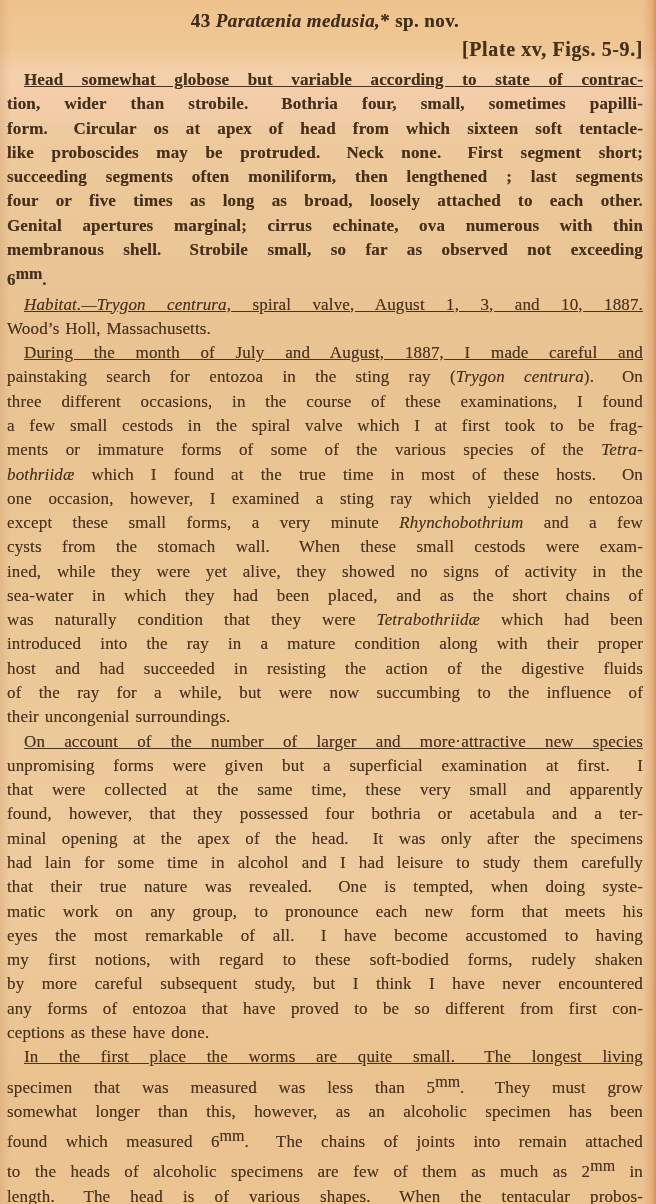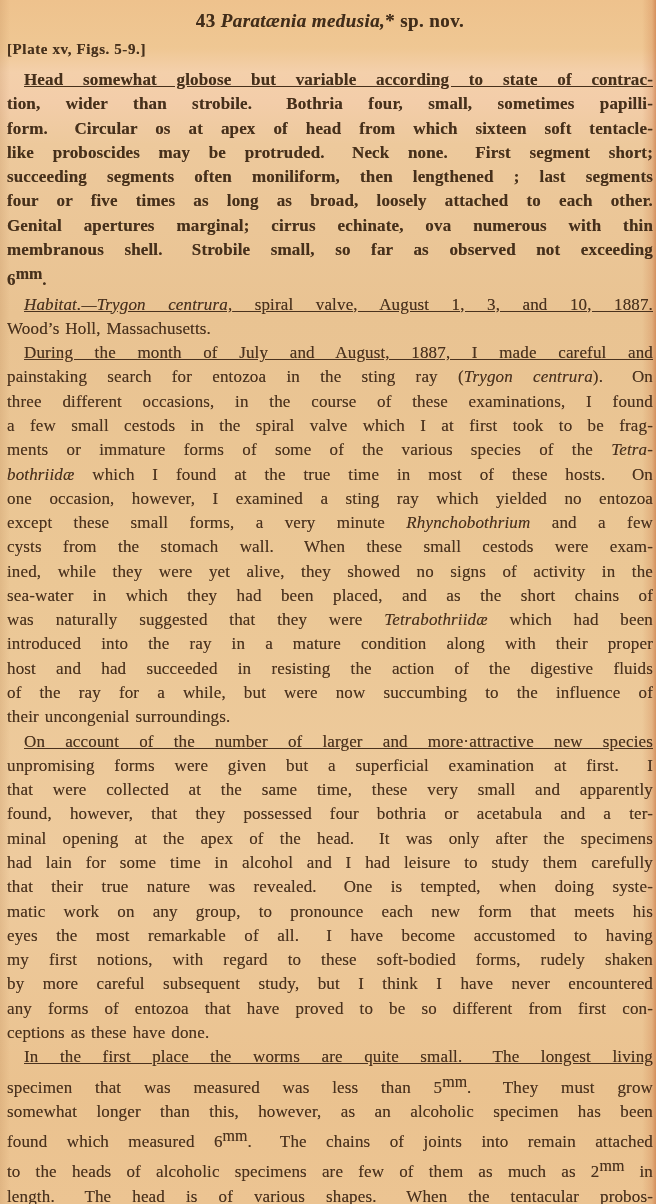--- a/index.html
+++ b/index.html
@@ -6,21 +6,21 @@
     margin: 0;
     padding: 0;
     background: #d8b182;
   }
   .page {
     position: relative;
     width: 656px;
     height: 1204px;
     overflow: hidden;
     box-sizing: border-box;
-    padding: 5px 3px 0 7px;
+    padding: 5px 13px 0 7px;
     font-family: "Liberation Serif", "DejaVu Serif", serif;
     color: #4a321e;
     background:
       linear-gradient(to left, rgba(193,100,48,0.55) 0px, rgba(193,100,48,0.22) 4px, rgba(193,100,48,0) 14px),
       linear-gradient(to right, rgba(166,108,58,0.16) 0px, rgba(166,108,58,0) 10px),
       linear-gradient(180deg,
         #eec28d 0%, #efc793 4%, #f4d0ab 6%, #f3cda9 8.5%, #edc99c 12%,
         #e9c392 26%, #ebc795 48%, #eecb9e 72%, #eac28f 90%, #ecc492 100%);
     text-shadow: 0 0 0.5px rgba(74,50,30,0.55);
   }
@@ -29,22 +29,22 @@
     padding-top: 3px;
     text-align: center;
     font-size: 19px;
     line-height: 26px;
     font-weight: 700;
     color: #412d1a;
     letter-spacing: 0.4px;
   }
   .subtitle {
     margin-top: 5px;
-    text-align: left;
-    font-size: 15px;
+    text-align: right;
+    font-size: 20px;
     line-height: 20px;
     font-weight: 700;
     color: #45301c;
     letter-spacing: 0.6px;
   }
   .body {
     margin-top: 9px;
     font-size: 17px;
     line-height: 24.28px;
     word-spacing: 1.5px;
@@ -99,21 +99,21 @@
         <div class="line"><span>painstaking search for entozoa in the sting ray (</span><span class="s-i">Trygon centrura</span><span>).  On</span></div>
         <div class="line"><span>three different occasions, in the course of these examinations, I found</span></div>
         <div class="line"><span>a few small cestods in the spiral valve which I at first took to be frag-</span></div>
         <div class="line"><span>ments or immature forms of some of the various species of the </span><span class="s-i">Tetra-</span></div>
         <div class="line"><span class="s-i">bothriidæ</span><span> which I found at the true time in most of these hosts.  On</span></div>
         <div class="line"><span>one occasion, however, I examined a sting ray which yielded no entozoa</span></div>
         <div class="line"><span>except these small forms, a very minute </span><span class="s-i">Rhynchobothrium</span><span> and a few</span></div>
         <div class="line"><span>cysts from the stomach wall.  When these small cestods were exam-</span></div>
         <div class="line"><span>ined, while they were yet alive, they showed no signs of activity in the</span></div>
         <div class="line"><span>sea-water in which they had been placed, and as the short chains of</span></div>
-        <div class="line"><span>was naturally suggested that they were </span><span class="s-i">Tetrabothriidæ</span><span> which had been</span></div>
+        <div class="line"><span>was naturally condition that they were </span><span class="s-i">Tetrabothriidæ</span><span> which had been</span></div>
         <div class="line"><span>introduced into the ray in a mature condition along with their proper</span></div>
         <div class="line"><span>host and had succeeded in resisting the action of the digestive fluids</span></div>
         <div class="line"><span>of the ray for a while, but were now succumbing to the influence of</span></div>
         <div class="line last"><span>their uncongenial surroundings.</span></div>
       </div>
       <div class="para">
         <div class="line indent"><span>On account of the number of larger and more·attractive new species</span></div>
         <div class="line"><span>unpromising forms were given but a superficial examination at first.  I</span></div>
         <div class="line"><span>that were collected at the same time, these very small and apparently</span></div>
         <div class="line"><span>found, however, that they possessed four bothria or acetabula and a ter-</span></div>

